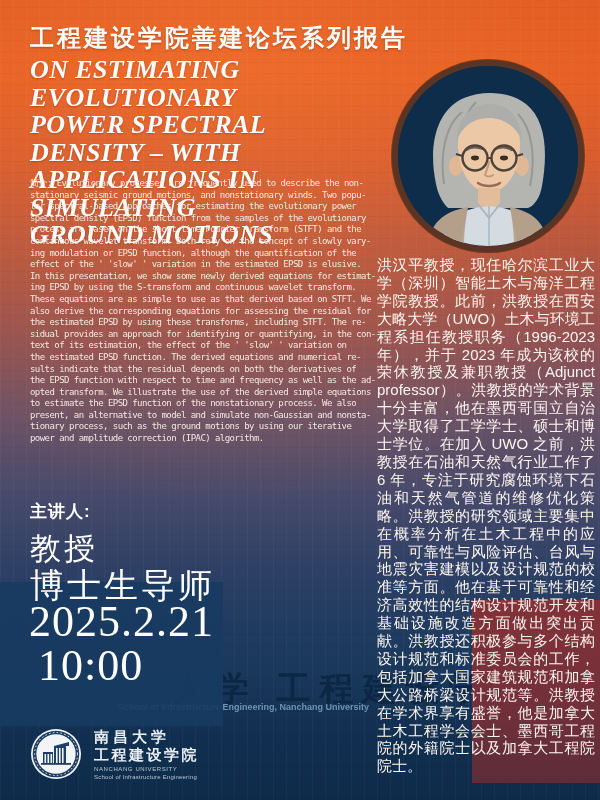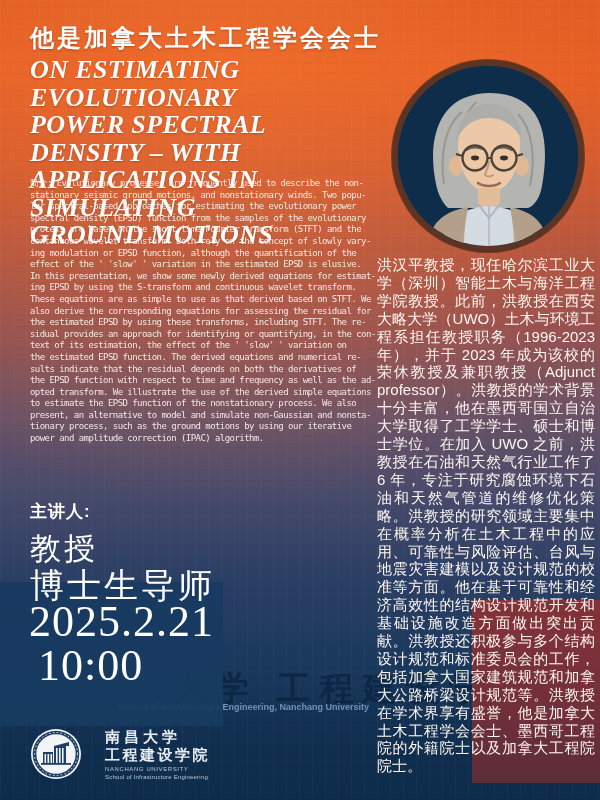--- a/index.html
+++ b/index.html
@@ -77,42 +77,42 @@
     box-shadow:0 0 0 1px rgba(60,30,15,.6);
   }
   .photo svg{display:block;width:180px;height:180px;}
   .bio{
     position:absolute;left:377px;top:256px;width:218px;
     font-size:15px;line-height:17.9px;text-align:justify;
     color:#fdf6f0;z-index:2;
   }
   .logo{position:absolute;left:30px;top:728px;display:flex;align-items:center;z-index:2;}
   .logo-emblem{width:52px;height:52px;}
-  .logo-text{margin-left:23px;line-height:1;}
+  .logo-text{margin-left:12px;line-height:1;}
   .logo-cn1{font-size:15px;font-weight:bold;letter-spacing:4px;color:#e9eef4;}
   .logo-cn2{font-size:15px;font-weight:bold;letter-spacing:2.5px;color:#e9eef4;margin-top:3px;}
   .logo-en1{font-size:6px;letter-spacing:.6px;color:#b9c6d4;margin-top:4px;}
   .logo-en2{font-size:6px;letter-spacing:.2px;color:#b9c6d4;margin-top:2px;}
   .z1{z-index:1;} .z2{z-index:2;}
 </style>
 </head>
 <body>
 
 <div class="poster">
 
   <div class="glow"></div>
   <div class="texture"></div>
 
   <div class="watermark-cn">大学 工程建设学院</div>
   <div class="watermark-en">School of Infrastructure Engineering, Nanchang University</div>
 
   <div class="date-box z1"></div>
   <div class="red-block z1"></div>
 
-  <div class="cn-title z2">他是加拿大土木工程学会会士</div>
+  <div class="cn-title z2">工程建设学院善建论坛系列报告</div>
   <div class="en-title z2">ON ESTIMATING EVOLUTIONARY
 POWER SPECTRAL DENSITY – WITH
 APPLICATIONS IN SIMULATING
 GROUND MOTIONS</div>
 
   <div class="abstract z2">简介: Evolutionary processes are frequently used to describe the non-
 stationary seismic ground motions, and nonstationary winds. Two popu-
 lar spectral-based approaches for estimating the evolutionary power
 spectral density (EPSD) function from the samples of the evolutionary
 process are based on the short-time Fourier transform (STFT) and the

